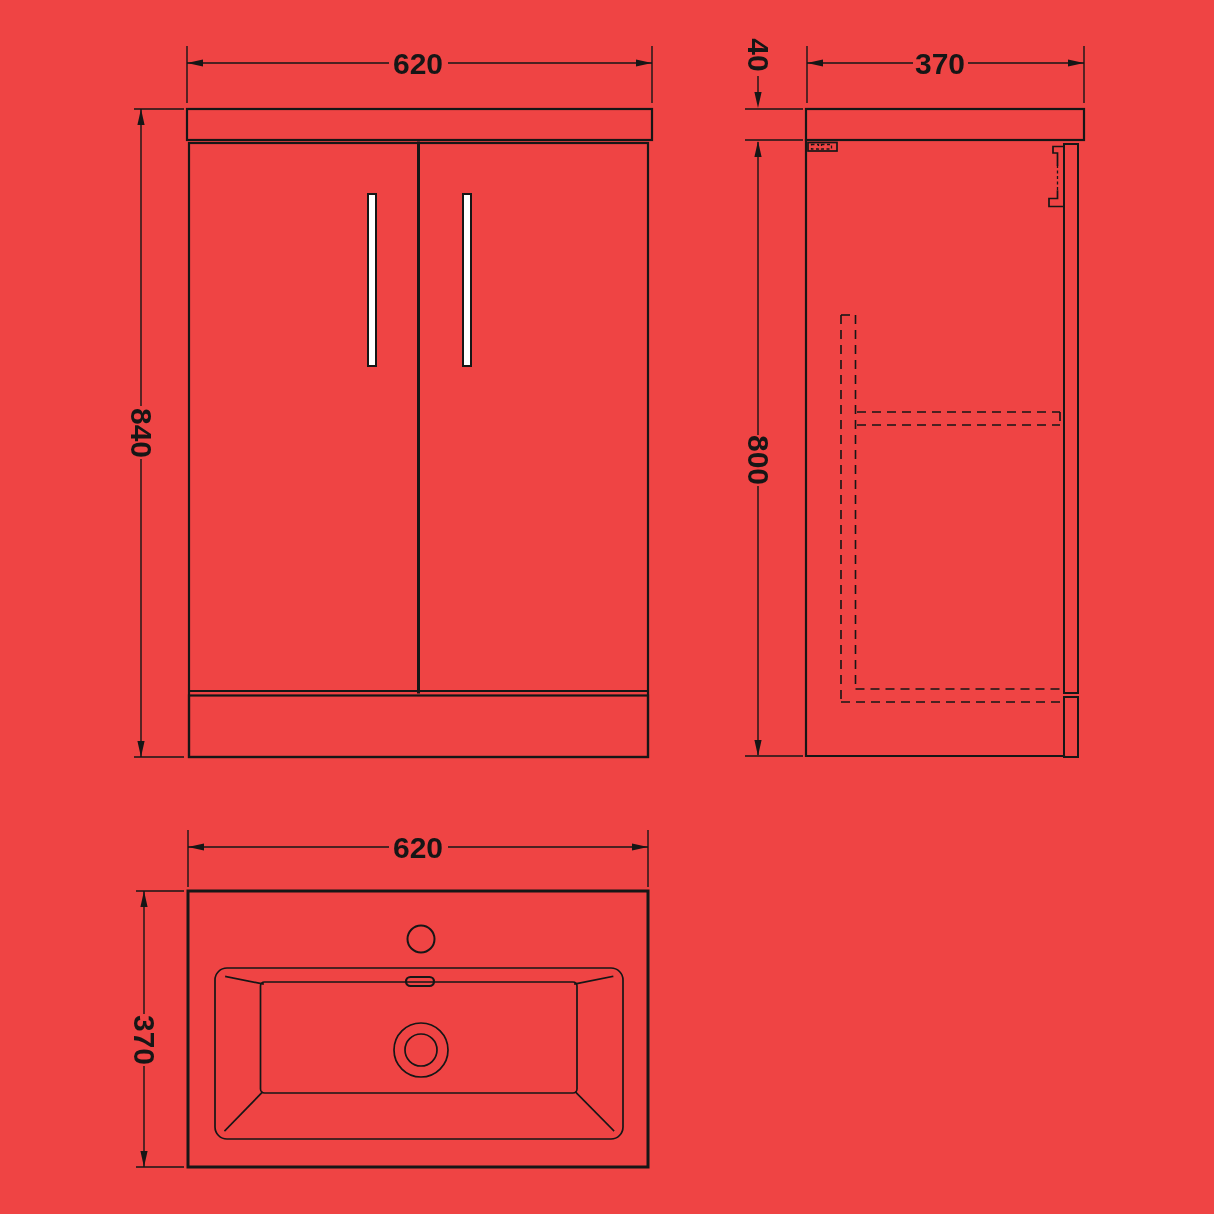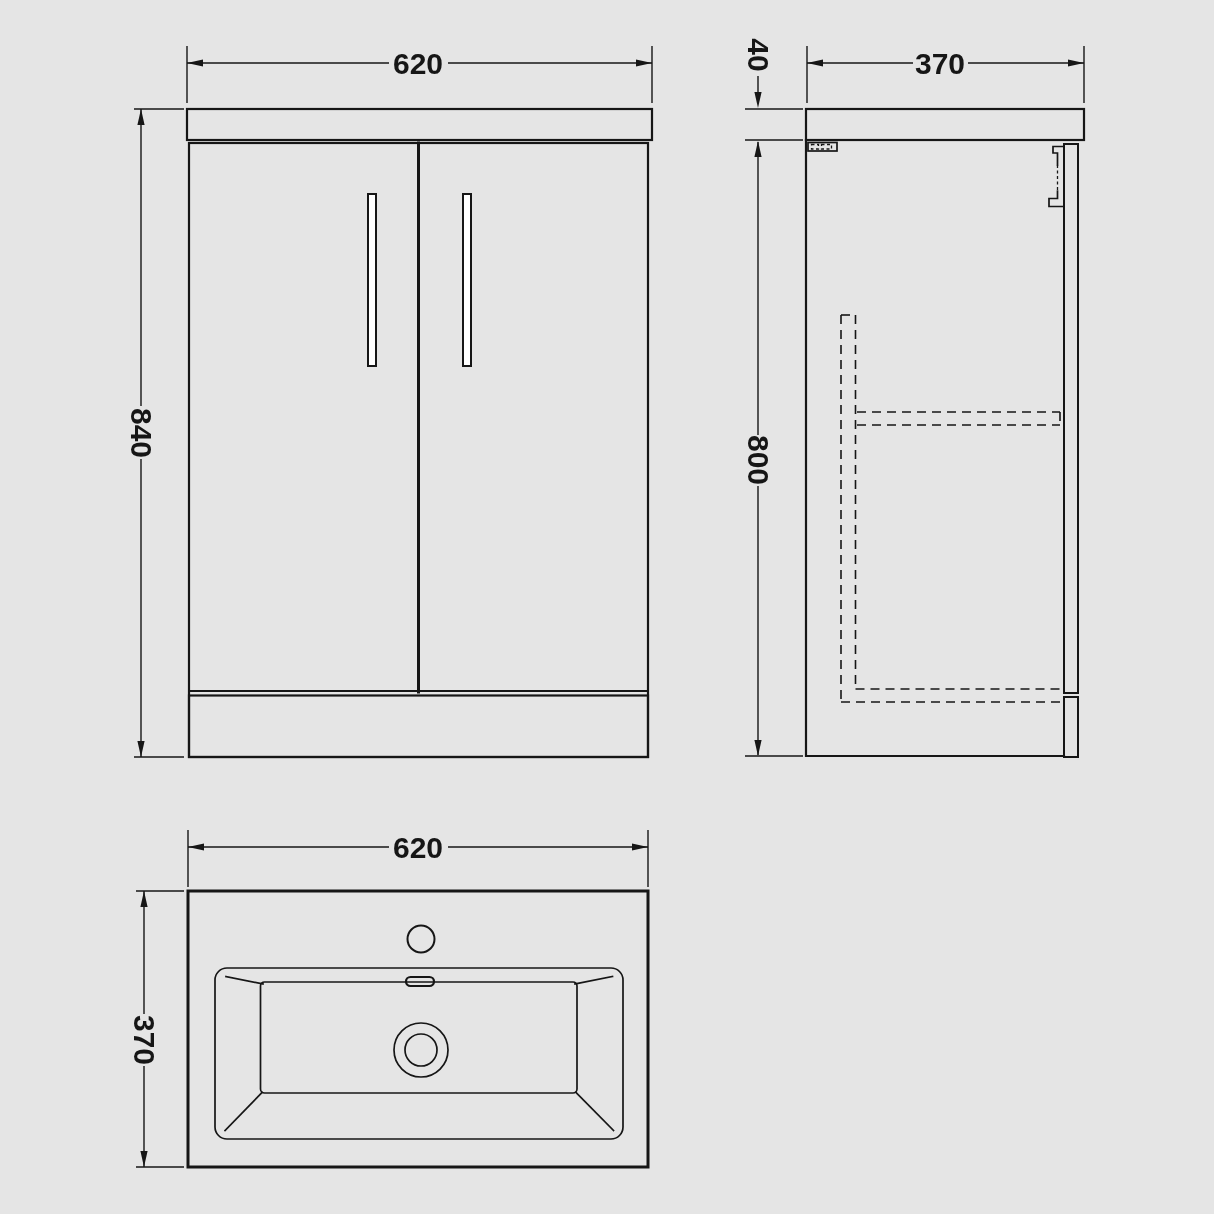--- a/index.html
+++ b/index.html
@@ -1,16 +1,16 @@
 <!DOCTYPE html>
 <html><head>
 <meta charset="utf-8">
 <style>
   html,body{margin:0;padding:0;background:#ffffff;}
-  .canvas{position:relative;width:1214px;height:1214px;background:#e5e5e5;overflow:hidden;}
+  .canvas{position:relative;width:1214px;height:1214px;background:#ef4444;overflow:hidden;}
   svg{display:block;width:100%;height:100%;}
   .ln{stroke:#161616;fill:none;stroke-width:2.2;stroke-linecap:square;}
   .ln-md{stroke:#161616;fill:none;stroke-width:2;stroke-linecap:square;}
   .ln-thick{stroke:#161616;fill:none;stroke-width:3;stroke-linecap:square;}
   .ln-fine{stroke:#161616;fill:none;stroke-width:1.7;stroke-linecap:square;}
   .dim{stroke:#161616;fill:none;stroke-width:1.4;stroke-linecap:butt;}
   .dash{stroke:#161616;fill:none;stroke-width:1.6;stroke-dasharray:9 6;stroke-linecap:butt;}
   .dash-sm{stroke:#161616;fill:none;stroke-width:1.3;stroke-dasharray:3 2.5;stroke-linecap:butt;}
   .arrow{fill:#161616;stroke:none;}
   text{font:bold 30px "Liberation Sans","DejaVu Sans",sans-serif;fill:#161616;}

